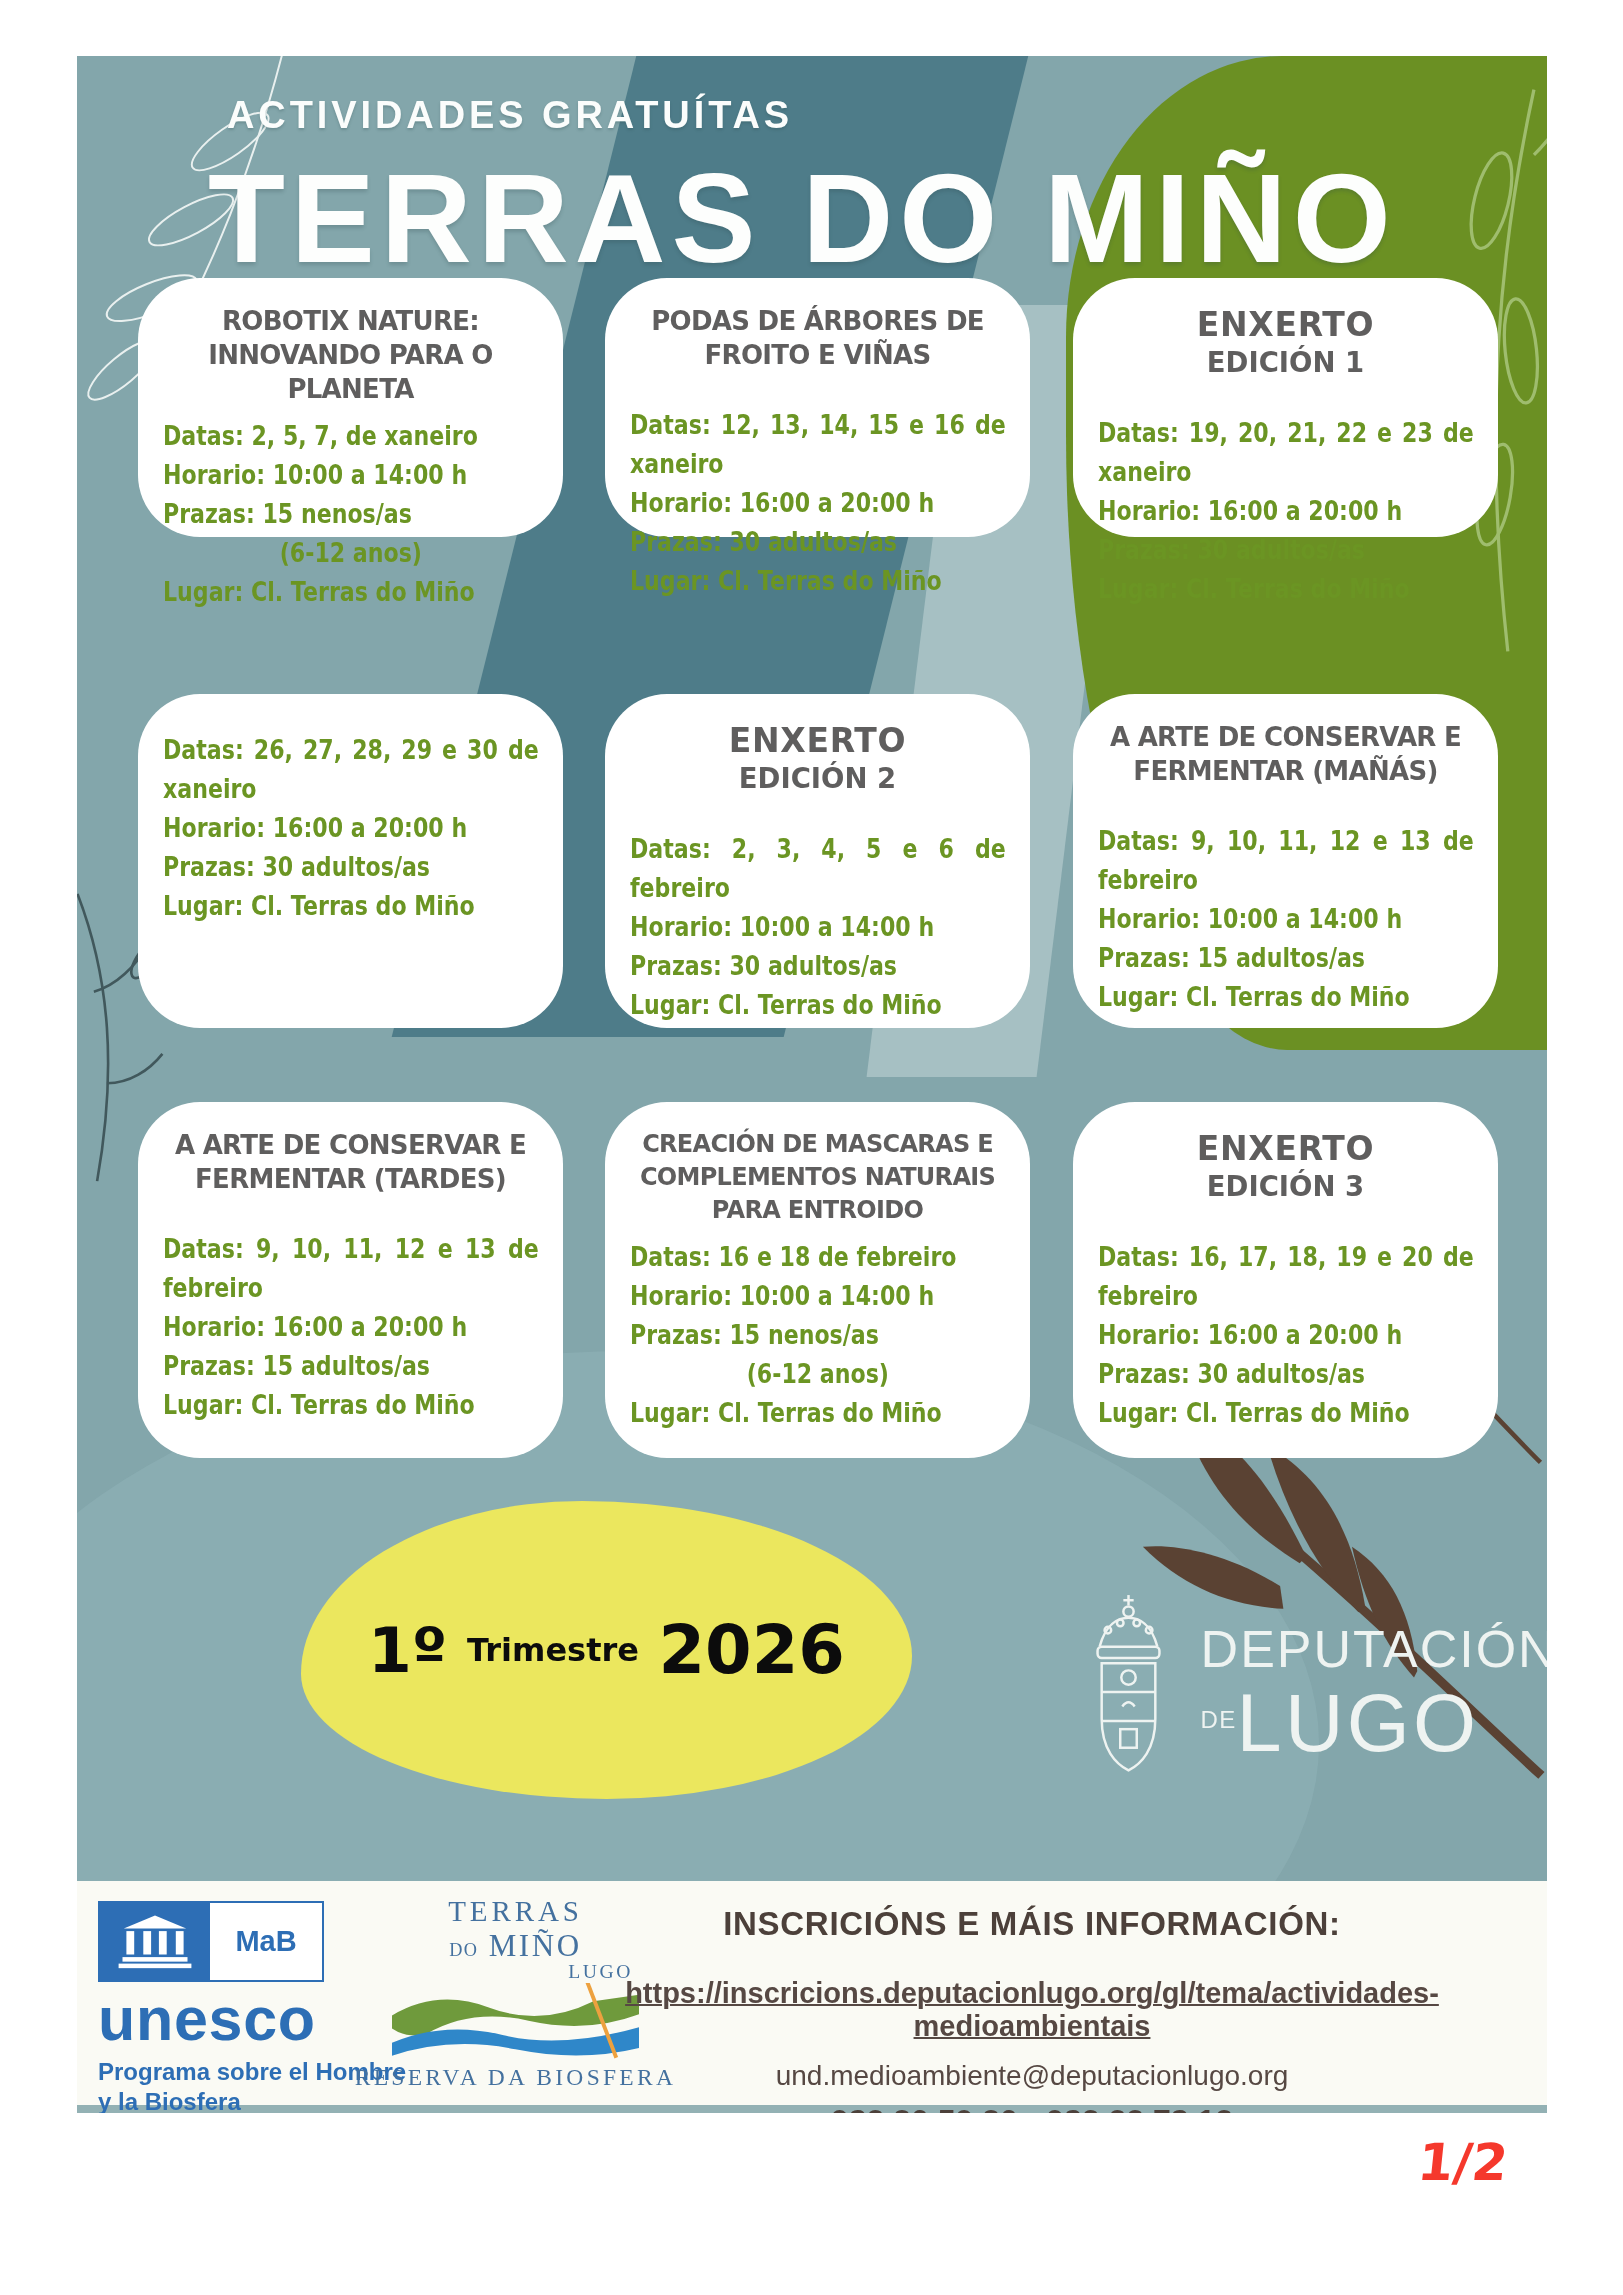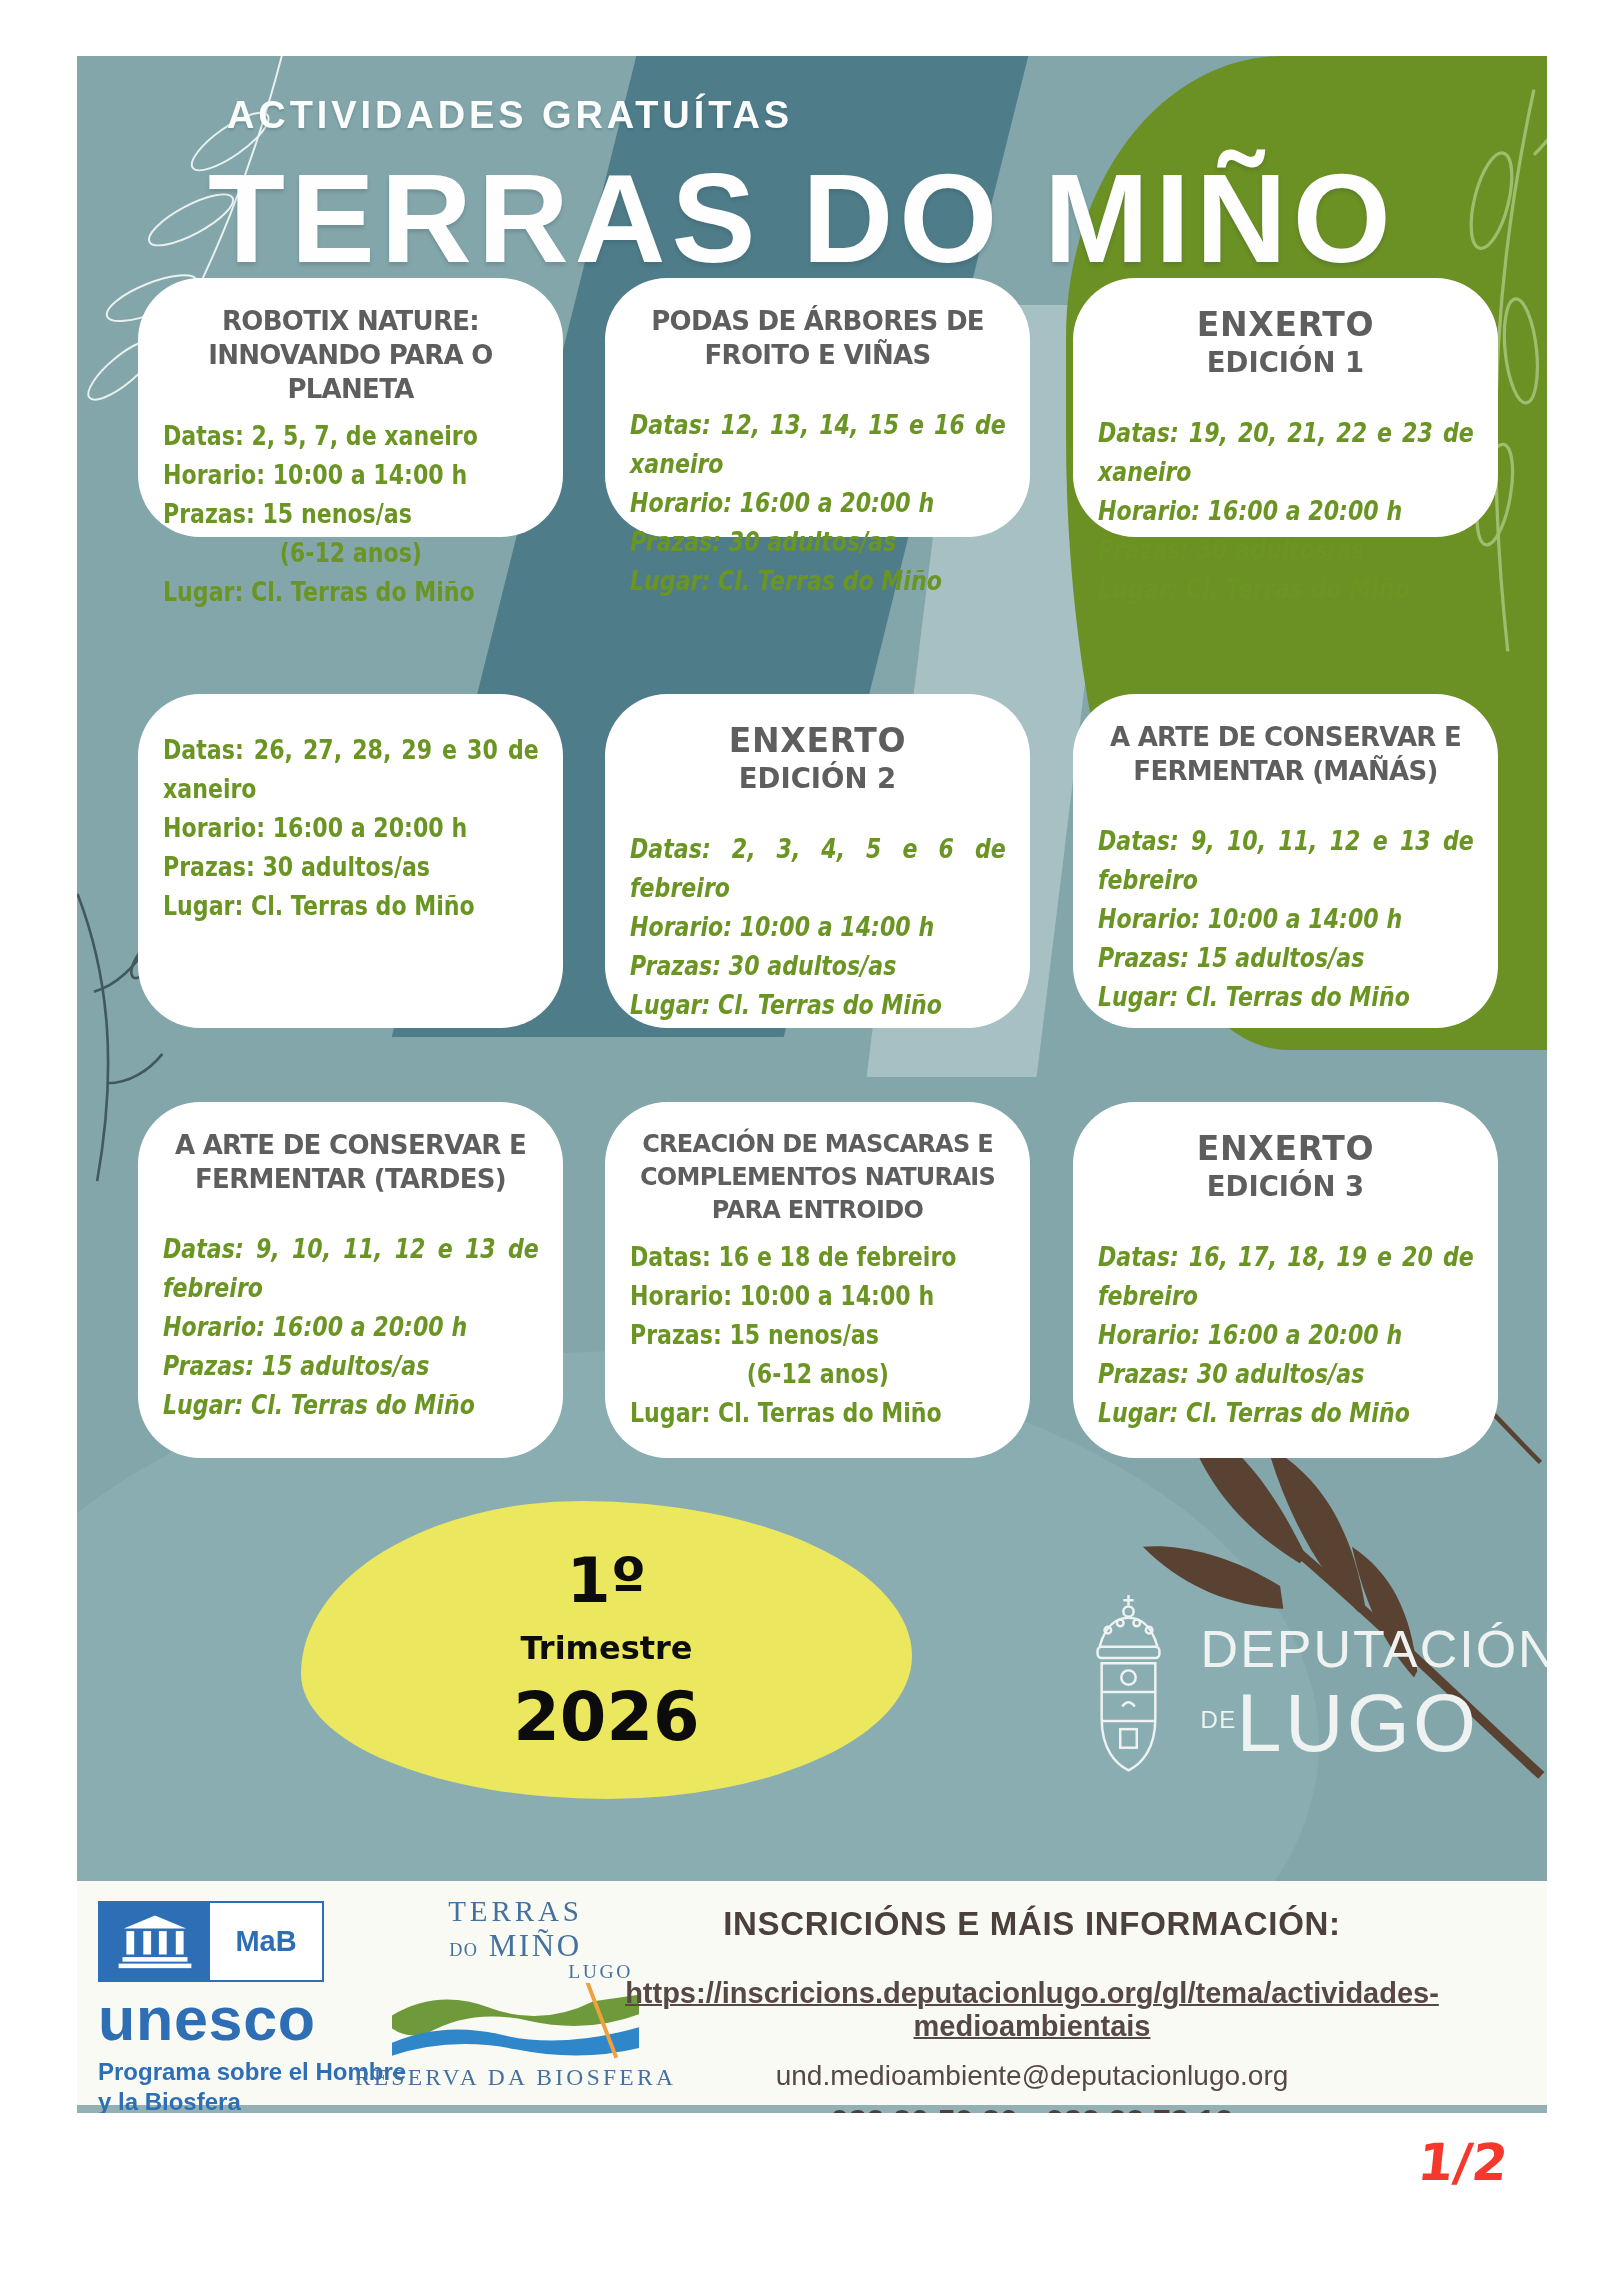--- a/index.html
+++ b/index.html
@@ -19,29 +19,29 @@
   .title{position:absolute;left:131px;top:90px;z-index:2;color:#fdfefd;font-weight:bold;font-size:126px;letter-spacing:5.9px;font-family:"Liberation Sans",sans-serif;white-space:nowrap;text-shadow:0 3.3px 3.9px rgba(40,70,75,.22);}
   
   .card{position:absolute;width:425px;background:#ffffff;border-radius:62px;padding:26px 25px;box-sizing:border-box;z-index:2;}
   .card.c1{left:61px}.card.c2{left:528px}.card.c3{left:996px}
   .card.r1{top:222px;height:259px}.card.r2{top:638px;height:334px}.card.r3{top:1046px;height:356px}
   .card-title{font-weight:bold;font-size:26px;line-height:34px;color:#5f5e5e;text-align:center;letter-spacing:-0.7px;}
   .card-title.big{font-size:33px;line-height:41px;letter-spacing:0.7px;}
   .card-title.sm{font-size:24px;line-height:33px;}
   .card-sub{font-weight:bold;font-size:27.5px;line-height:35px;color:#5f5e5e;text-align:center;}
   .card-body{margin-top:10.5px;}
-  .card-body.spaced{margin-top:34px;font-style:italic;}
+  .card-body.spaced{margin-top:34px;}
   .cb-inner{transform:scaleX(.85);transform-origin:0 0;width:442px;font-weight:bold;font-size:26px;line-height:39px;color:#6b9523;}
   .line{margin:0;}
   .line.j{text-align:justify;}
   .line.c{text-align:center;}
   
   .badge{position:absolute;left:224px;top:1445px;width:611px;height:298px;background:#ebe75e;z-index:2;
     border-radius:46% 54% 50% 50% / 58% 52% 48% 42%;
-    display:flex;flex-direction:column;align-items:center;justify-content:center;gap:19.6px;color:#0c0c0c;font-weight:bold;}
+    display:flex;flex-direction:row;align-items:center;justify-content:center;gap:19.6px;color:#0c0c0c;font-weight:bold;}
   .badge .b1{font-size:63px;line-height:1;}
   .badge .b2{font-size:32px;line-height:1;}
   .badge .b3{font-size:67px;line-height:1;}
   
   .dep{position:absolute;left:999px;top:1537px;z-index:2;display:flex;align-items:flex-start;gap:19.6px;color:#eef3f1;font-family:"Liberation Sans",sans-serif;}
   .dep-text{margin-top:26px;}
   .dep-l1{font-size:52px;letter-spacing:2px;font-weight:normal;}
   .dep-l2{display:flex;align-items:flex-start;margin-top:3.9px;}
   .dep-de{font-size:24px;margin-top:23px;letter-spacing:1.3px;}
   .dep-lugo{font-size:81px;line-height:1;letter-spacing:3.3px;font-weight:normal;}

